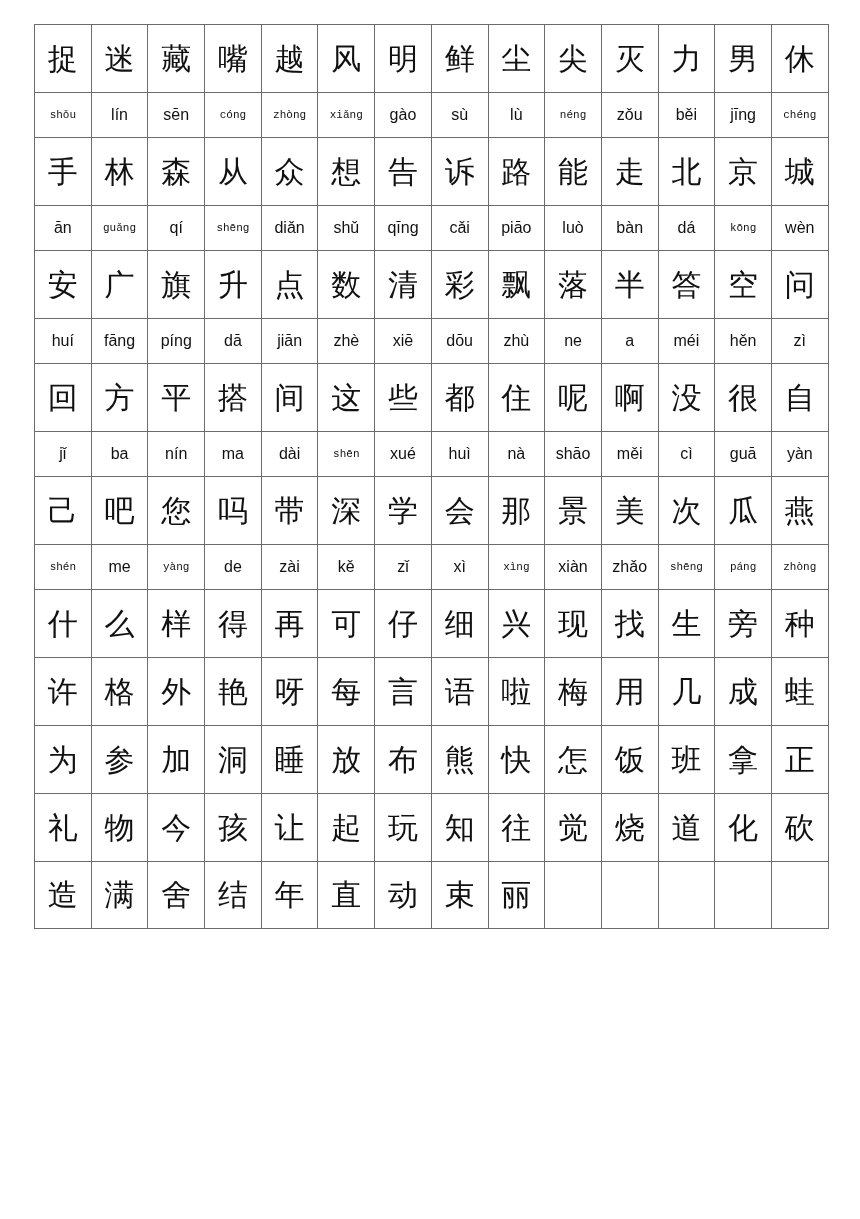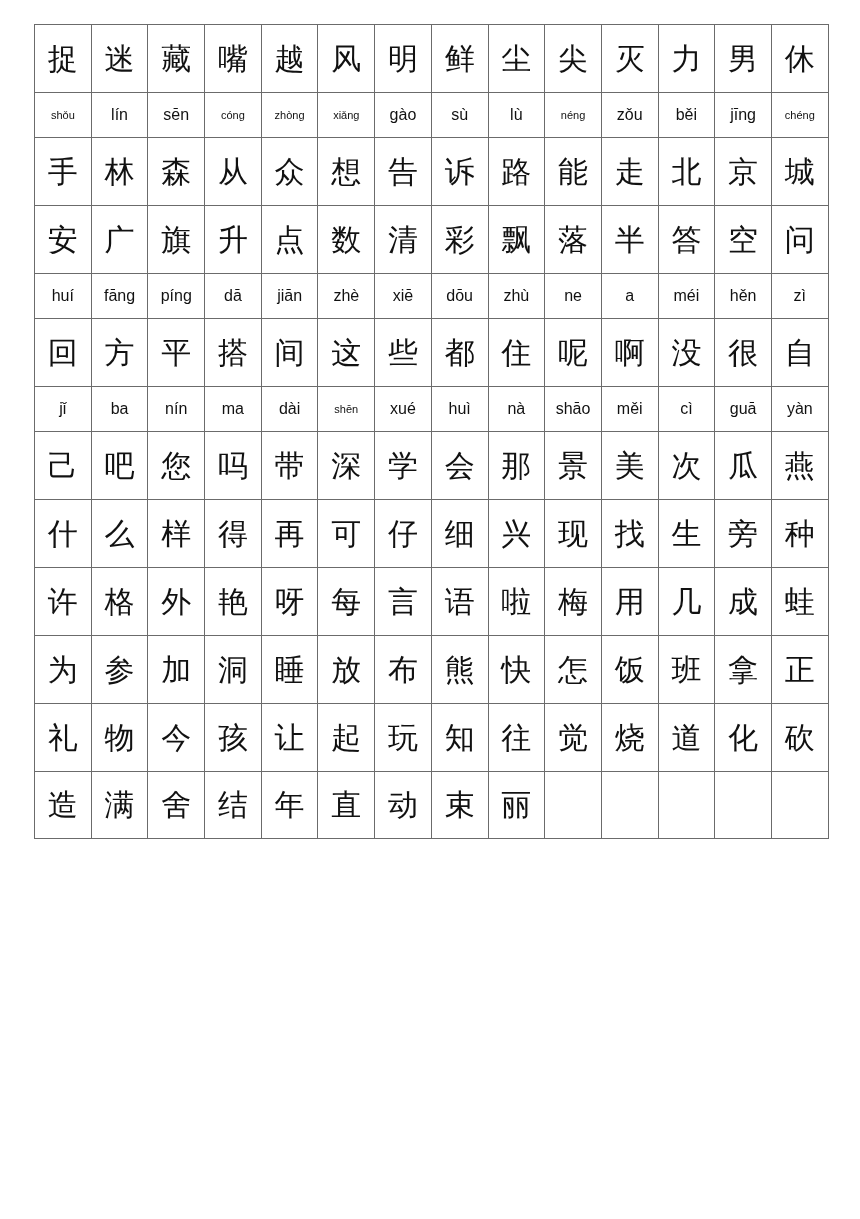--- a/index.html
+++ b/index.html
@@ -14,21 +14,21 @@
     width: 55.7px;
     padding: 0;
     text-align: center;
     vertical-align: middle;
     color: #111;
     overflow: hidden;
     white-space: nowrap;
   }
   tr.hanzi td { height: 67px; font-family: "DejaVu Serif", "Liberation Serif", serif; font-size: 30px; line-height: 1; padding-top: 6px; }
   tr.pinyin td { height: 44px; font-family: "Liberation Sans", "DejaVu Sans", sans-serif; font-size: 16px; }
-  tr.pinyin td.sm { font-size: 11px; }
+  tr.pinyin td.sm { font-size: 11px; font-family: Liberation Mono, monospace; }
   tr.hanzi.last td { height: 66px; }
 </style>
 </head>
 <body>
 
 <table id="sheet">
   <tbody id="sheet-body">
       <tr class="hanzi">
         <td>捉</td>
         <td>迷</td>
@@ -70,20 +70,36 @@
         <td>想</td>
         <td>告</td>
         <td>诉</td>
         <td>路</td>
         <td>能</td>
         <td>走</td>
         <td>北</td>
         <td>京</td>
         <td>城</td>
       </tr>
+      <tr class="pinyin">
+        <td>ān</td>
+        <td class="sm">guǎng</td>
+        <td>qí</td>
+        <td class="sm">shēng</td>
+        <td>diǎn</td>
+        <td>shǔ</td>
+        <td>qīng</td>
+        <td>cǎi</td>
+        <td>piāo</td>
+        <td>luò</td>
+        <td>bàn</td>
+        <td>dá</td>
+        <td class="sm">kōng</td>
+        <td>wèn</td>
+      </tr>
       <tr class="hanzi">
         <td>安</td>
         <td>广</td>
         <td>旗</td>
         <td>升</td>
         <td>点</td>
         <td>数</td>
         <td>清</td>
         <td>彩</td>
         <td>飘</td>
@@ -150,20 +166,36 @@
         <td>深</td>
         <td>学</td>
         <td>会</td>
         <td>那</td>
         <td>景</td>
         <td>美</td>
         <td>次</td>
         <td>瓜</td>
         <td>燕</td>
       </tr>
+      <tr class="pinyin">
+        <td class="sm">shén</td>
+        <td>me</td>
+        <td class="sm">yàng</td>
+        <td>de</td>
+        <td>zài</td>
+        <td>kě</td>
+        <td>zǐ</td>
+        <td>xì</td>
+        <td class="sm">xìng</td>
+        <td>xiàn</td>
+        <td>zhǎo</td>
+        <td class="sm">shēng</td>
+        <td class="sm">páng</td>
+        <td class="sm">zhòng</td>
+      </tr>
       <tr class="hanzi">
         <td>什</td>
         <td>么</td>
         <td>样</td>
         <td>得</td>
         <td>再</td>
         <td>可</td>
         <td>仔</td>
         <td>细</td>
         <td>兴</td>

